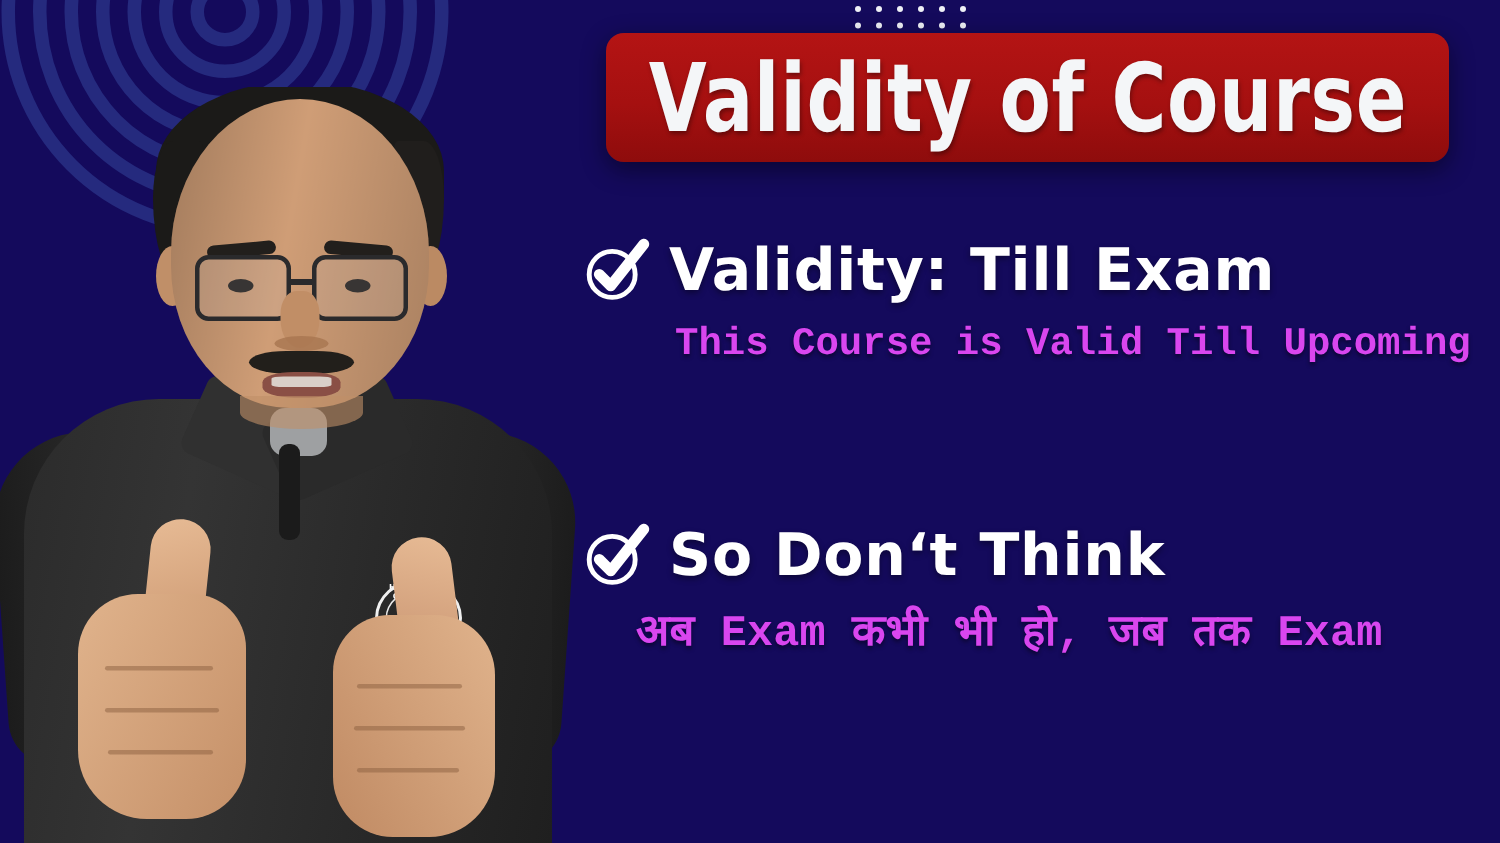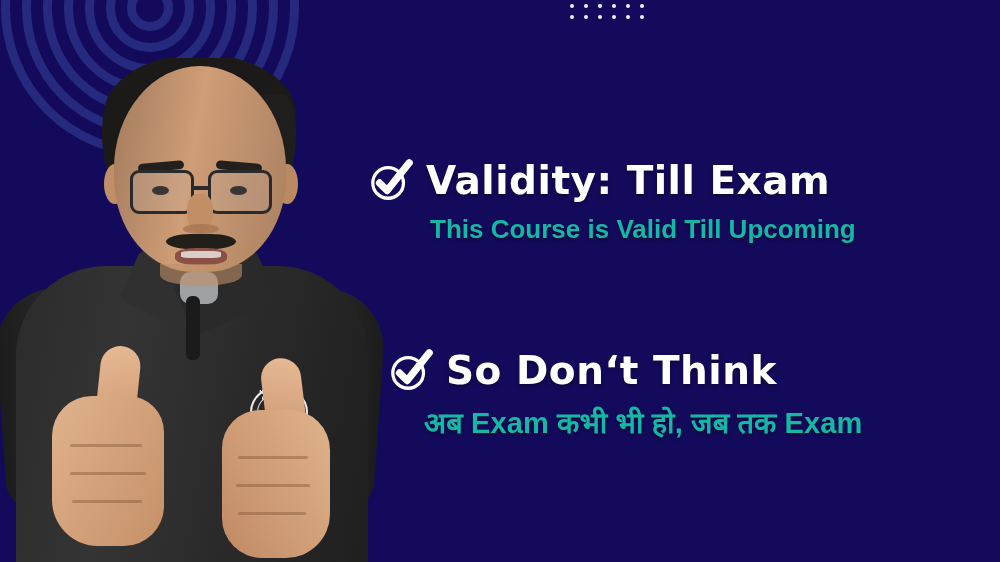--- a/index.html
+++ b/index.html
@@ -104,34 +104,34 @@
   }
   #banner .t{
     color:#f4f6f8;font-weight:bold;font-size:63px;line-height:1;
     font-family:"DejaVu Sans Condensed","Liberation Sans Narrow","Liberation Sans",sans-serif;
     transform:scaleX(.88);letter-spacing:.5px;white-space:nowrap;
     text-shadow:1px 2px 3px rgba(0,0,0,.35);
   }
 
   
   .block{position:absolute;}
-  #block1{left:368px;top:158px;width:600px;}
+  #block1{left:388px;top:158px;width:600px;}
   #block2{left:388px;top:348px;width:600px;}
 
   .headline{display:flex;align-items:center;gap:12px;}
   .check{width:46px;height:46px;flex:0 0 46px;position:relative;}
   .headline .ht{
     color:#ffffff;font-weight:bold;font-size:39px;line-height:1.05;white-space:nowrap;
     font-family:"DejaVu Sans","Liberation Sans",sans-serif;letter-spacing:.5px;
     text-shadow:0 2px 4px rgba(0,0,0,.4);
   }
   .sub{
-    margin-top:8px;padding-left:62px;color:#14b8a6;font-weight:bold;
+    margin-top:8px;padding-left:62px;color:#d946ef;font-weight:bold;
     font-size:26px;line-height:1.32;
-    font-family:Liberation Sans, sans-serif;
+    font-family:Liberation Mono, monospace;
     text-shadow:0 2px 3px rgba(0,0,0,.45);
   }
   .sub.hindi{font-size:29px;line-height:1.45;padding-left:36px;letter-spacing:.1px;}
   .sub div{white-space:nowrap;}
 </style>
 </head>
 <body>
 
 <div id="stage">
 
@@ -208,20 +208,23 @@
       <div class="knuck" style="left:20px;top:104px;width:70px;"></div>
     </div>
     <div class="layer hand thumb-r"></div>
     <div class="layer hand fist-r">
       <div class="knuck" style="left:16px;top:46px;width:70px;"></div>
       <div class="knuck" style="left:14px;top:74px;width:74px;"></div>
       <div class="knuck" style="left:16px;top:102px;width:68px;"></div>
     </div>
   </div>
 
+  <div id="banner">
+    <div class="t">Validity of Course</div>
+  </div>
 
   <div class="block" id="block1">
     <div class="headline">
       <span class="check">
         <svg viewBox="0 0 48 48" width="46" height="46" aria-hidden="true">
           <circle cx="21" cy="26" r="16" fill="none" stroke="#ffffff" stroke-width="3.4"></circle>
           <path d="M12 26 L20 34 L43 5" fill="none" stroke="#ffffff" stroke-width="7.5" stroke-linecap="round" stroke-linejoin="round"></path>
         </svg>
       </span>
       <span class="ht">Validity:  Till Exam</span>

